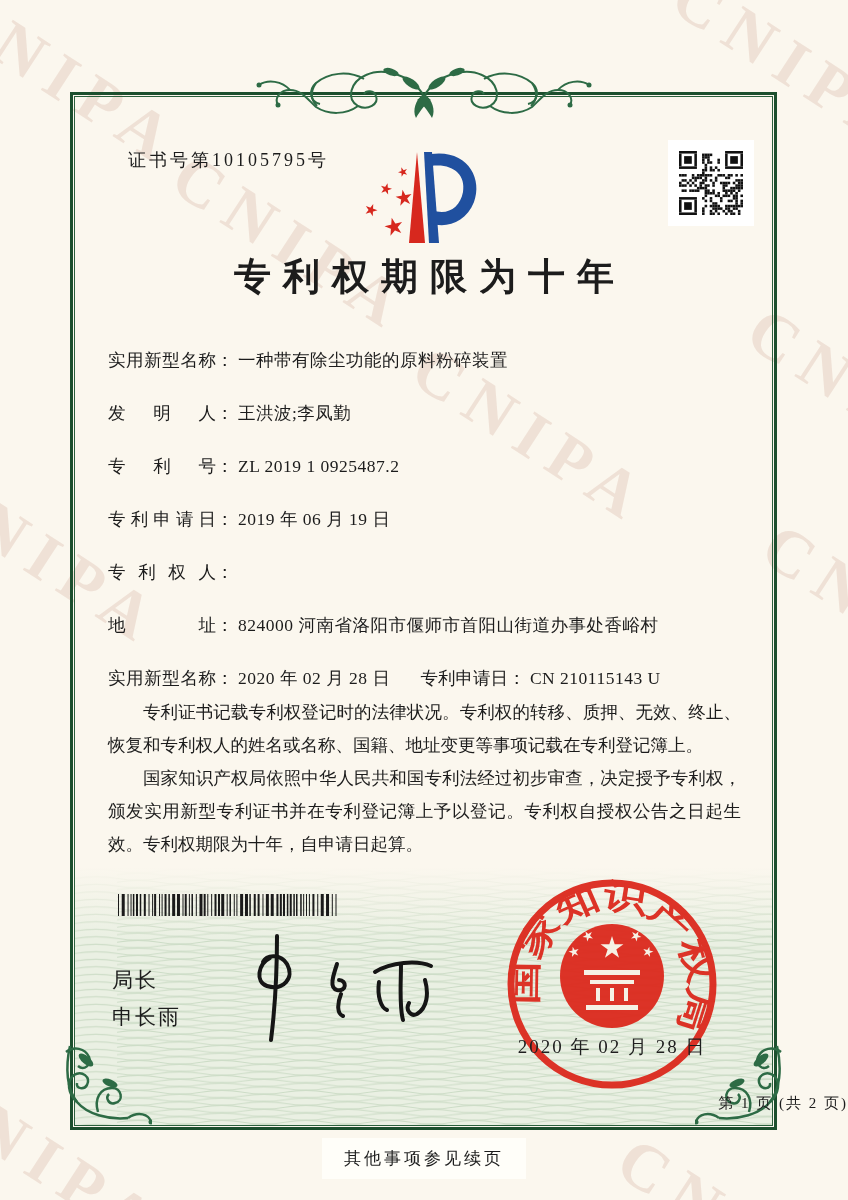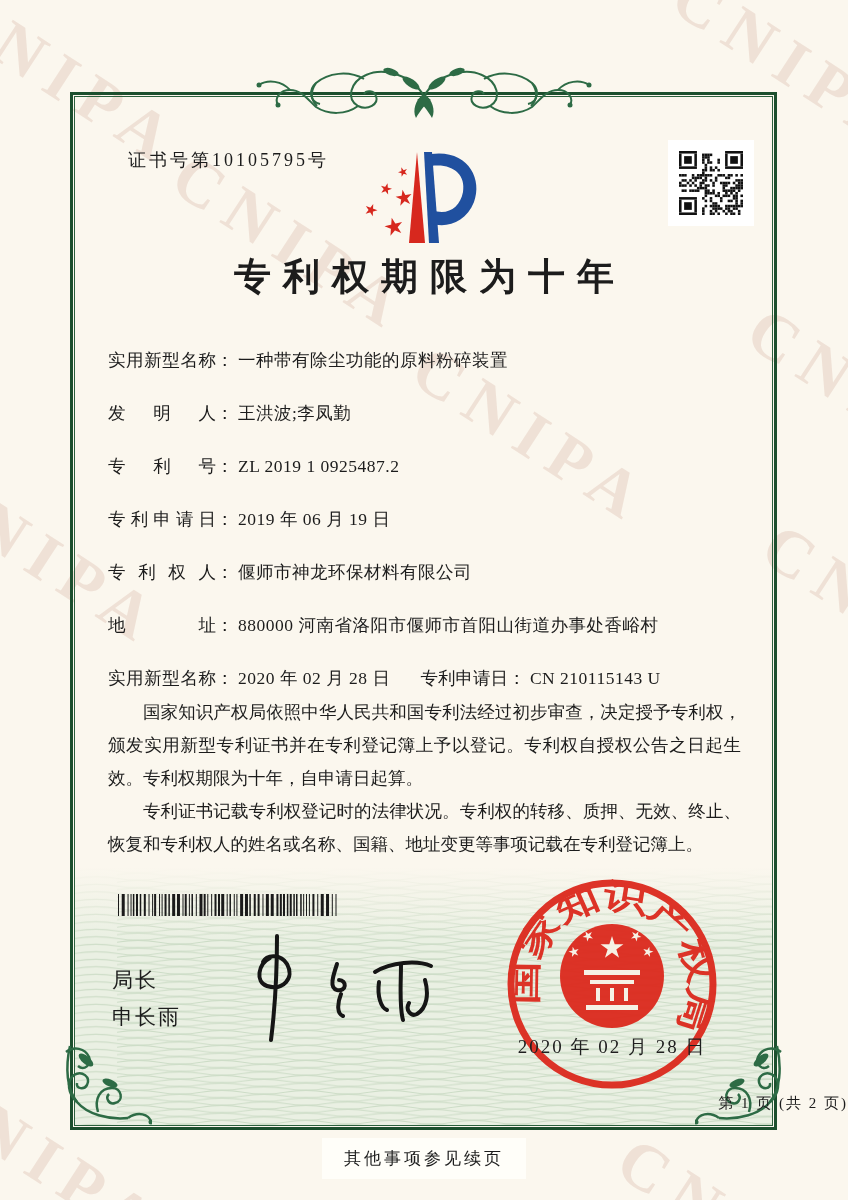--- a/index.html
+++ b/index.html
@@ -367,40 +367,39 @@
         <span class="fvalue">ZL 2019 1 0925487.2</span>
     </div>
     <div class="frow">
       <span class="flabel">专利申请日</span>
         <span class="fcolon">：</span>
         <span class="fvalue">2019 年 06 月 19 日</span>
     </div>
     <div class="frow">
       <span class="flabel">专利权人</span>
         <span class="fcolon">：</span>
-        <span class="fvalue">偃师市神龙环保材料有限公司</span>
     </div>
     <div class="frow">
       <span class="flabel">地址</span>
         <span class="fcolon">：</span>
-        <span class="fvalue">880000 河南省洛阳市偃师市首阳山街道办事处香峪村</span>
+        <span class="fvalue">824000 河南省洛阳市偃师市首阳山街道办事处香峪村</span>
     </div>
     <div class="frow">
       <span class="flabel">实用新型名称</span>
         <span class="fcolon">：</span>
         <span class="fvalue">2020 年 02 月 28 日</span>
       <span class="flabel2">专利申请日</span>
         <span class="fcolon">：</span>
         <span class="fvalue">CN 210115143 U</span>
     </div>
   </div>
 
   <div class="abs bodytext">
+    <p>专利证书记载专利权登记时的法律状况。专利权的转移、质押、无效、终止、恢复和专利权人的姓名或名称、国籍、地址变更等事项记载在专利登记簿上。</p>
     <p>国家知识产权局依照中华人民共和国专利法经过初步审查，决定授予专利权，颁发实用新型专利证书并在专利登记簿上予以登记。专利权自授权公告之日起生效。专利权期限为十年，自申请日起算。</p>
-    <p>专利证书记载专利权登记时的法律状况。专利权的转移、质押、无效、终止、恢复和专利权人的姓名或名称、国籍、地址变更等事项记载在专利登记簿上。</p>
   </div>
 
   <svg id="barcode-svg" class="abs" style="left:118px;top:894px" width="226" height="22">
       <rect x="0" y="0" width="1" height="22" fill="#1a1a1a"></rect>
       <rect x="3.7227542400360107" y="0" width="3" height="22" fill="#1a1a1a"></rect>
       <rect x="9.548633098602295" y="0" width="1" height="22" fill="#1a1a1a"></rect>
       <rect x="12.53755807876587" y="0" width="1" height="22" fill="#1a1a1a"></rect>
       <rect x="14.857873439788818" y="0" width="1.5" height="22" fill="#1a1a1a"></rect>
       <rect x="17.983188033103943" y="0" width="2" height="22" fill="#1a1a1a"></rect>
       <rect x="21.757896661758423" y="0" width="1.5" height="22" fill="#1a1a1a"></rect>

